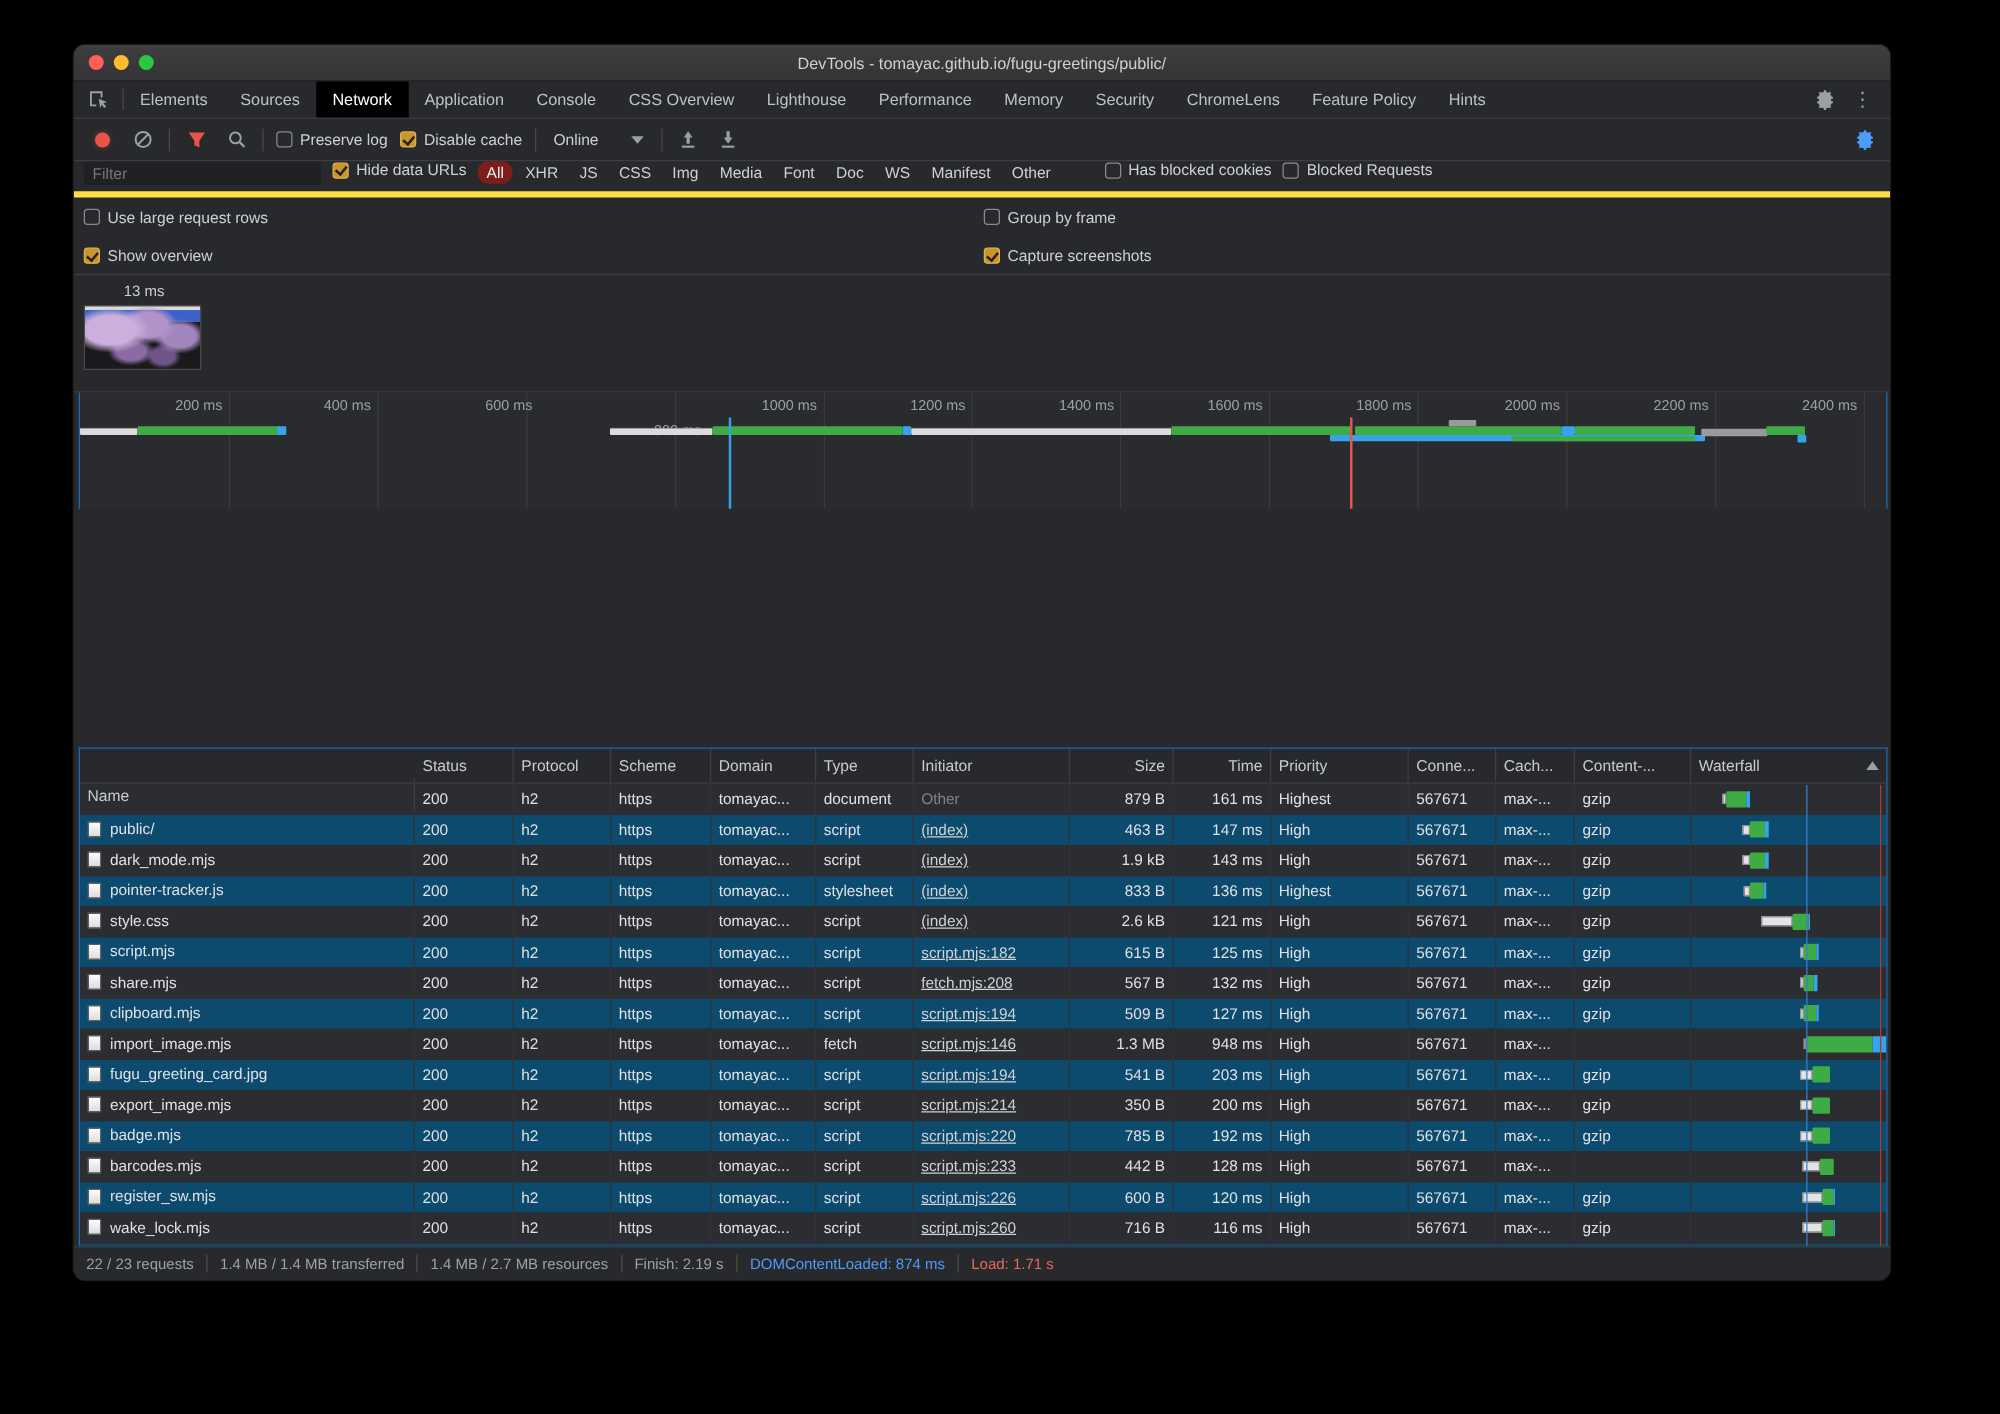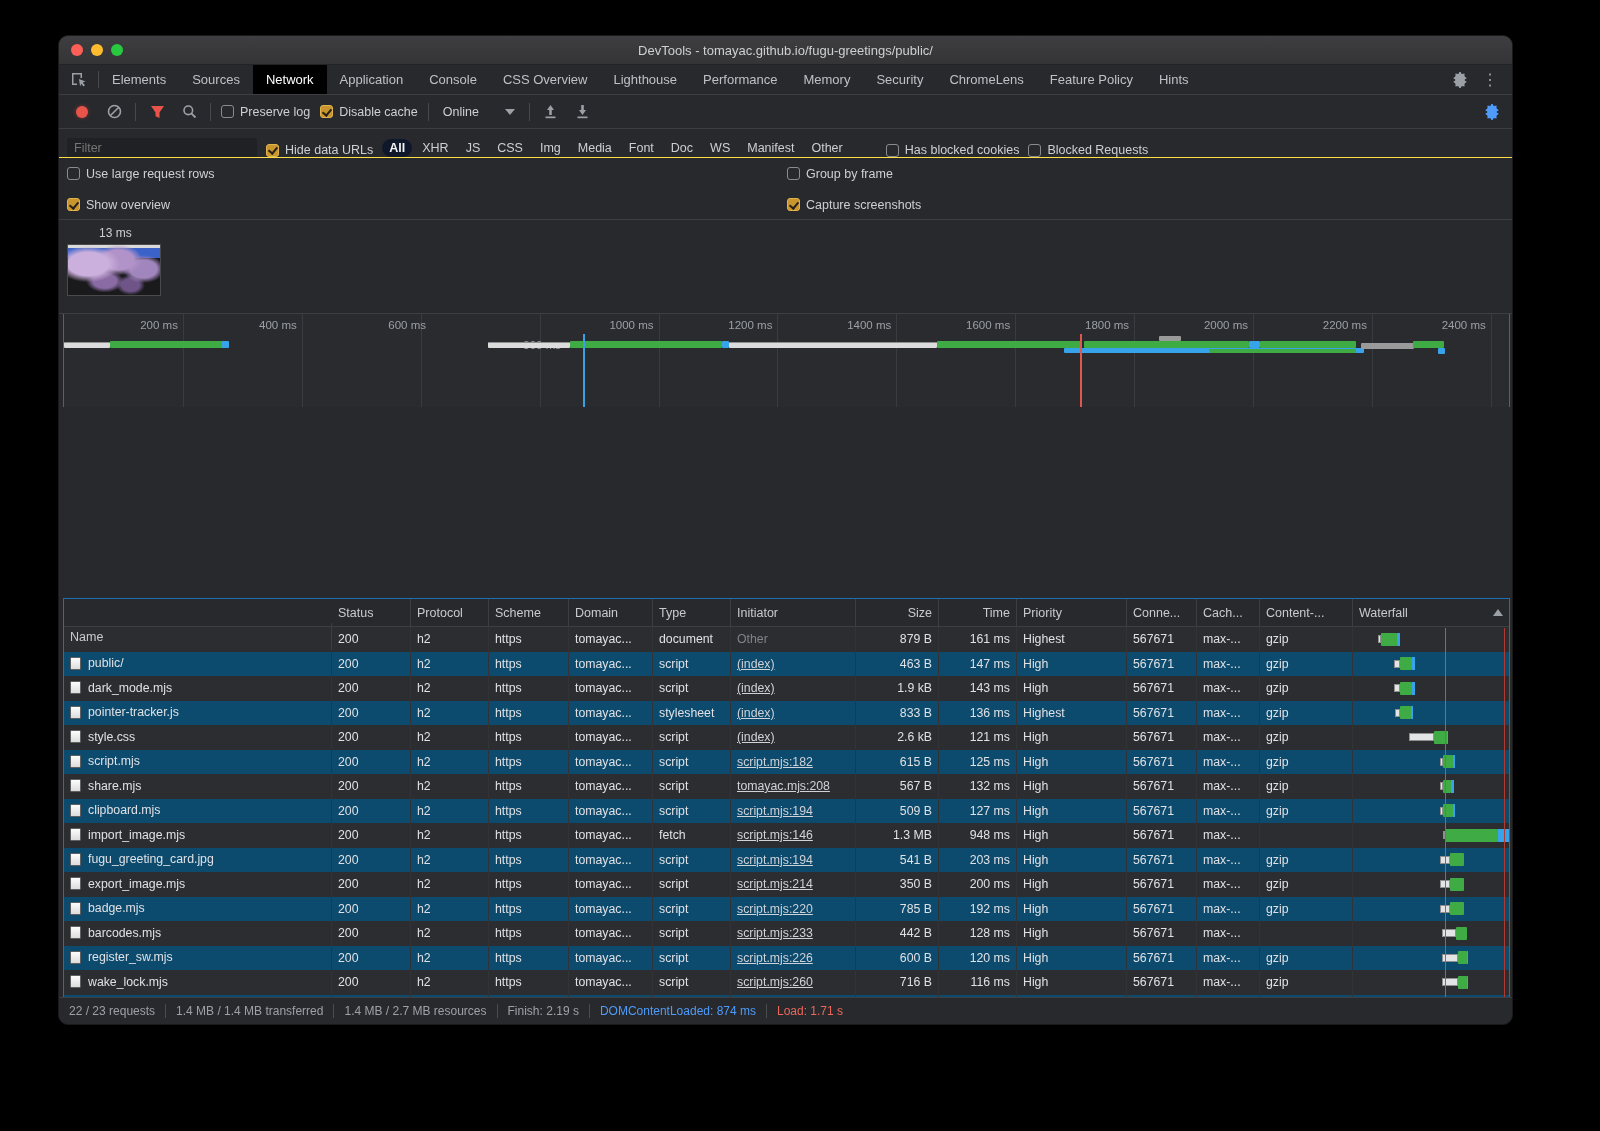--- a/index.html
+++ b/index.html
@@ -27,24 +27,24 @@
   .iconbtn { display:flex; align-items:center; justify-content:center; width:22px; height:22px; }
   .reccircle { width:12px; height:12px; border-radius:50%; background:#e8544a; box-shadow:0 0 4px #e8544a66; }
   .cbrow { display:flex; align-items:center; gap:6px; white-space:nowrap; }
   .cb { width:13px; height:13px; border-radius:3px; border:1px solid #8a8b8e; background:transparent; position:relative; flex:0 0 auto;}
   .cb.checked { background:#c9962e; border-color:#e0b34f; }
   .cb.checked:after { content:""; position:absolute; left:3px; top:0.5px; width:4px; height:7px; border:solid #26221a; border-width:0 2px 2px 0; transform:rotate(40deg); }
   .online { display:flex; align-items:center; gap:26px; padding:0 4px; }
   .caret-down { width:0; height:0; border-left:5px solid transparent; border-right:5px solid transparent; border-top:6px solid #9aa0a6; }
   .gear-blue { margin-left:auto; color:#4e9bfa; font-size:17px; }
   
-  .filterrow { height:29px; border-bottom:1px solid #fde047; display:flex; align-items:flex-end; gap:9px; padding:0 8px; font-size:12.5px; color:#cdd0d3; }
+  .filterrow { height:29px; border-bottom:5px solid #fde047; display:flex; align-items:flex-start; gap:9px; padding:0 8px; font-size:12.5px; color:#cdd0d3; }
   .filterinput { width:190px; height:19px; background:#202124; border:1px solid #202124; border-radius:2px; color:#87898c; font-size:12.5px; padding:0 6px; font-family:"Liberation Sans", sans-serif;}
   .pill { padding:2px 7px; border-radius:9px; white-space:nowrap; }
-  .pill.active { background:#0f172a; color:#f1f3f4;font-weight:bold; }
+  .pill.active { background:#7f1d1d; color:#f1f3f4; }
   
   .optsgrid { height:62px; border-bottom:1px solid #3c3e41; display:grid; grid-template-columns: 720px 1fr; grid-template-rows:31px 31px; align-items:center; padding:0 8px; font-size:12.5px; color:#cdd0d3; }
   
   .filmstrip { height:94px; border-bottom:1px solid #3c3e41; position:relative; background:#28292c; }
   .filmtime { position:absolute; left:40px; top:6px; font-size:12px; color:#cdd0d3; }
   .thumb { position:absolute; left:8px; top:24px; width:94px; height:52px; border:1px solid #4a4a4a;
     background:
       radial-gradient(45px 26px at 22% 38%, #cbb0dd 0 45%, transparent 70%),
       radial-gradient(34px 22px at 55% 30%, #b193c9 0 45%, transparent 70%),
       radial-gradient(30px 20px at 82% 48%, #a185bd 0 45%, transparent 70%),
@@ -472,21 +472,21 @@
           <div class="td c0">
             <span class="fileicon"></span>
             <span>clipboard.mjs</span>
           </div>
           <div class="td c1">200</div>
           <div class="td c2">h2</div>
           <div class="td c3">https</div>
           <div class="td c4">tomayac...</div>
           <div class="td c5">script</div>
           <div class="td c6">
-            <a>tomayac.mjs:208</a>
+            <a>fetch.mjs:208</a>
           </div>
           <div class="td c7 num">567 B</div>
           <div class="td c8 num">132 ms</div>
           <div class="td c9">High</div>
           <div class="td c10">567671</div>
           <div class="td c11">max-...</div>
           <div class="td c12">gzip</div>
           <div class="td c13 wfcell">
             <div class="wfseg wf-w" style="left: 87.36px; width: 3.12px;"></div>
             <div class="wfseg wf-g" style="left: 90.48px; width: 7.8px;"></div>

